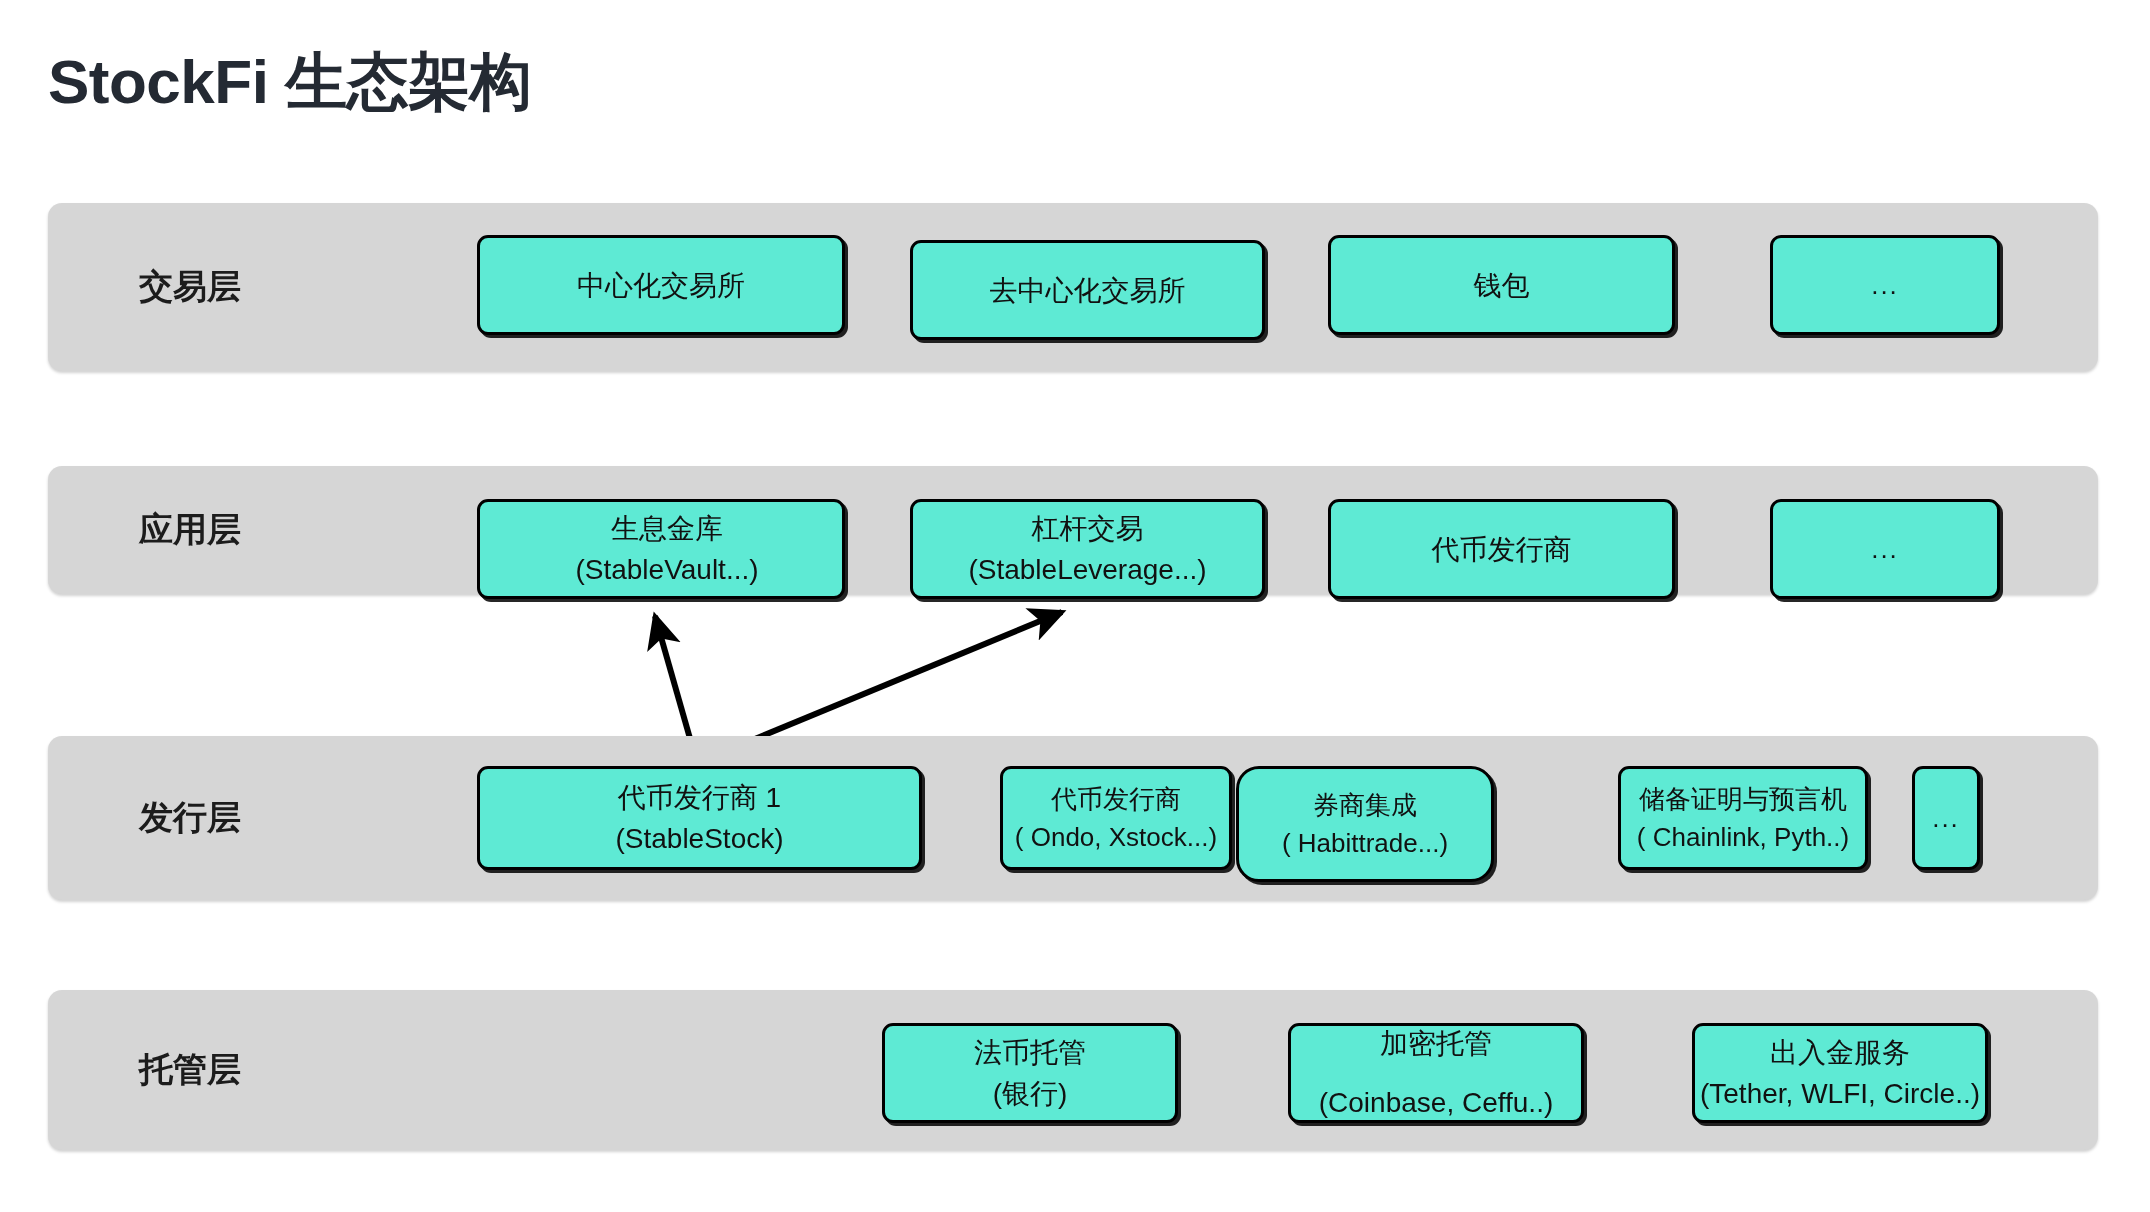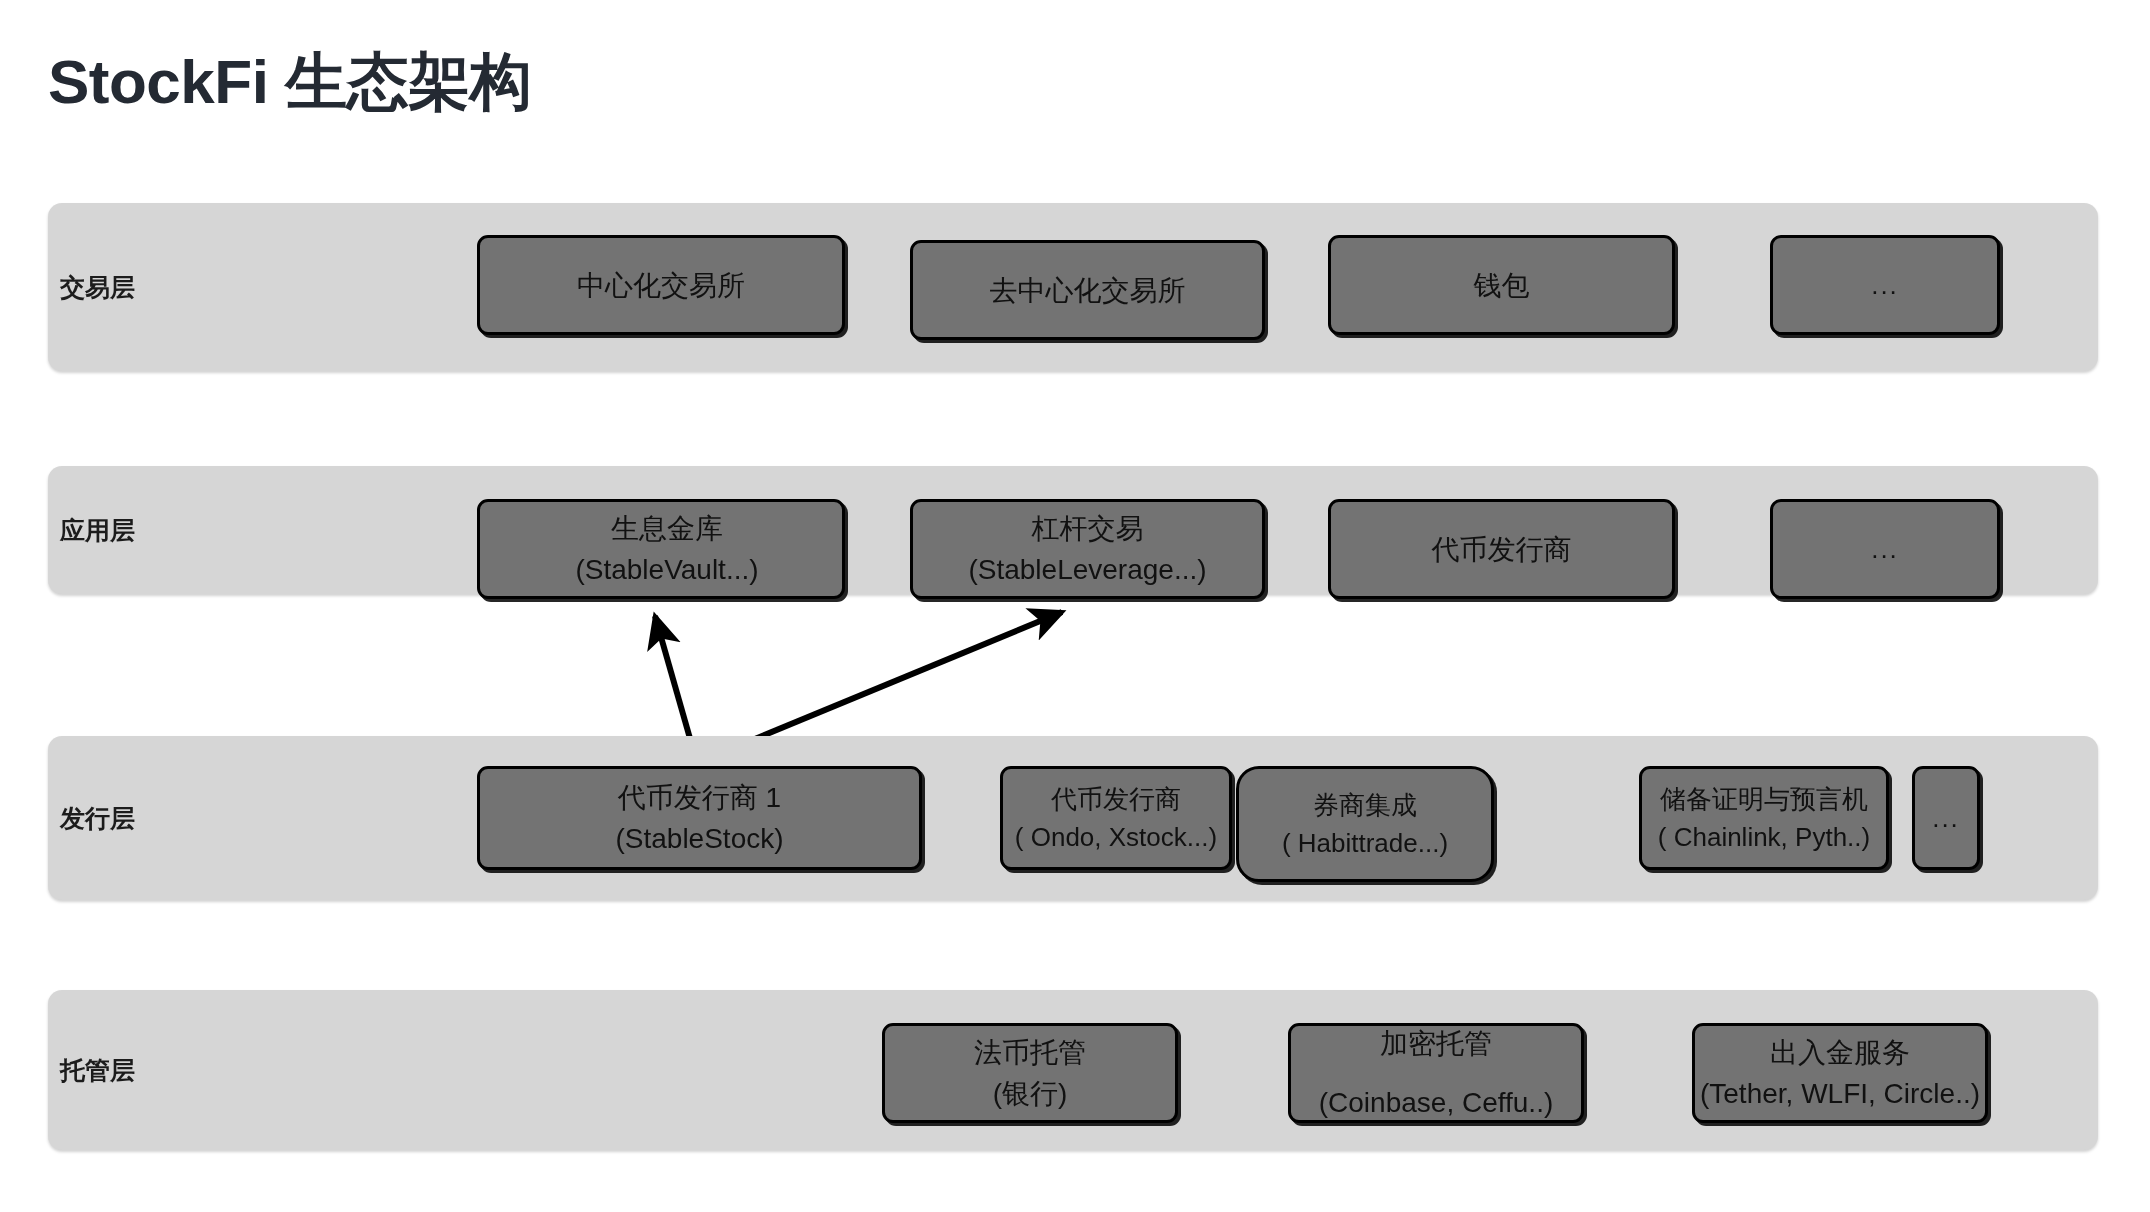--- a/index.html
+++ b/index.html
@@ -27,31 +27,31 @@
     left:48px;
     width:2050px;
     background:#d6d6d6;
     border-radius:14px;
     box-shadow:0 2px 3px rgba(0,0,0,0.18);
   }
   .layer-label{
     position:absolute;
     left:60px;
     width:260px;
-    text-align:left;
-    font-size:25px;
+    text-align:center;
+    font-size:34px;
     font-weight:700;
     color:#1c1c1c;
     transform:translateY(-50%);
     white-space:nowrap;
   }
 
   .node{
     position:absolute;
-    background:#737373;
+    background:#5eead4;
     border:3px solid #000000;
     border-radius:11px;
     box-shadow:3px 3px 0 rgba(0,0,0,0.85);
     display:flex;
     flex-direction:column;
     align-items:center;
     justify-content:center;
     box-sizing:border-box;
     text-align:center;
     color:#111111;
@@ -117,21 +117,21 @@
       <div class="l2">(StableStock)</div>
     </div>
     <div class="node small" style="left: 1000px; top: 766px; width: 232px; height: 104px;">
       <div class="l1">代币发行商</div>
       <div class="l2">( Ondo, Xstock...)</div>
     </div>
     <div class="node small" style="left: 1236px; top: 766px; width: 258px; height: 116px; border-radius: 23px;">
       <div class="l1">券商集成</div>
       <div class="l2">( Habittrade...)</div>
     </div>
-    <div class="node small" style="left: 1618px; top: 766px; width: 250px; height: 104px; margin-left: 21px;">
+    <div class="node small" style="left: 1618px; top: 766px; width: 250px; height: 104px;">
       <div class="l1">储备证明与预言机</div>
       <div class="l2">( Chainlink, Pyth..)</div>
     </div>
     <div class="node single ellipsis small" style="left: 1912px; top: 766px; width: 68px; height: 104px;">
       <div class="l1">...</div>
     </div>
     <div class="layer-band" style="top: 990px; height: 160px;"></div>
     <div class="layer-label" style="top: 1070px;">托管层</div>
     <div class="node" style="left: 882px; top: 1023px; width: 296px; height: 100px;">
       <div class="l1">法币托管</div>

